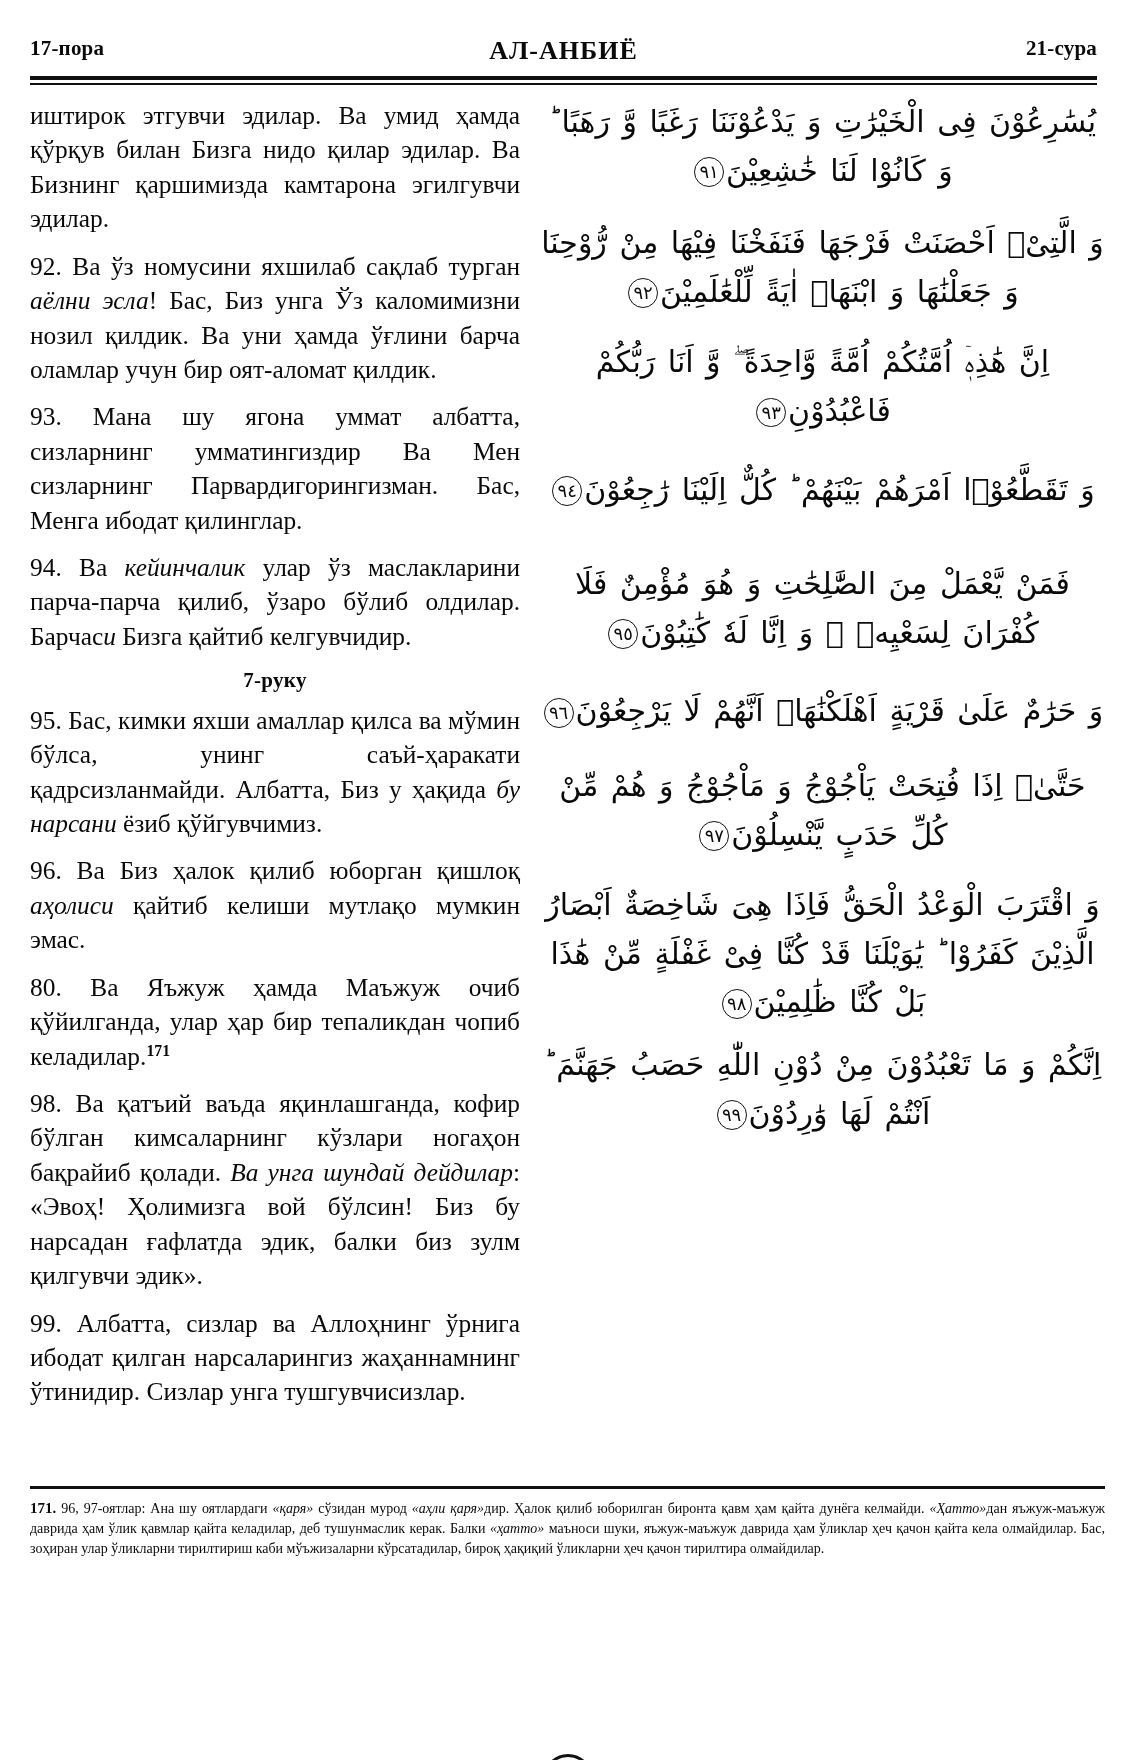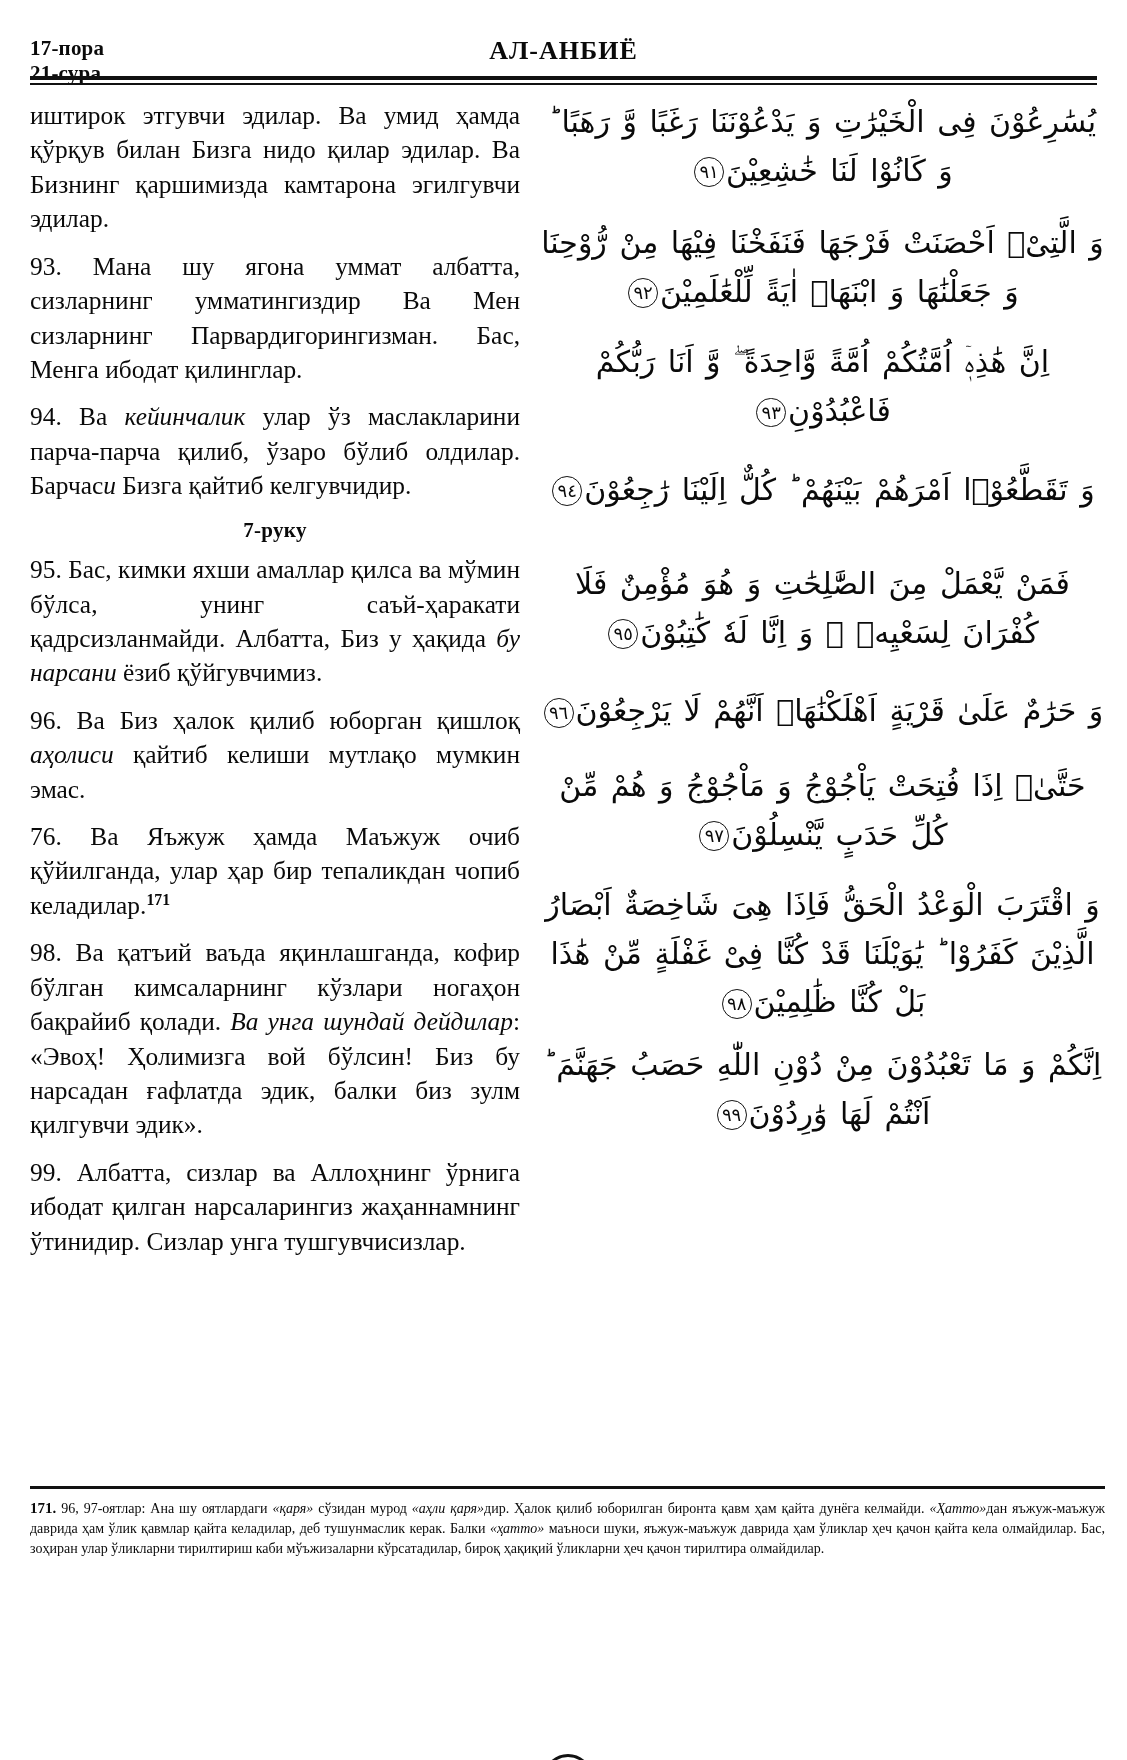--- a/index.html
+++ b/index.html
@@ -26,21 +26,20 @@
     left: 30px;
     right: 30px;
     top: 36px;
     height: 30px;
     display: flex;
     align-items: baseline;
     justify-content: space-between;
     font-weight: bold;
     font-size: 21px;
     letter-spacing: 0.2px;
-    flex-direction: column;
   }
   .runhead .center {
     position: absolute;
     left: 0; right: 0;
     text-align: center;
     font-size: 26px;
     letter-spacing: 1px;
   }
   .rule-double {
     position: absolute;
@@ -224,32 +223,33 @@
     <div class="r1"></div>
     <div class="r2"></div>
   </div>
 
   <div class="body">
 
     <div class="col-uz">
 
       <p class="verse"><span>иштирок этгувчи эдилар. Ва умид ҳамда қўрқув билан Бизга нидо қилар эдилар. Ва Бизнинг қаршимизда камтарона эгилгувчи эдилар.</span></p>
 
+      <p class="verse"><span>92.</span> <span>Ва ўз номусини яхшилаб сақлаб турган </span><i>аёлни эсла</i><span>! Бас, Биз унга Ўз каломимизни нозил қилдик. Ва уни ҳамда ўғлини барча оламлар учун бир оят-аломат қилдик.</span></p>
 
       <p class="verse"><span>93.</span> <span>Мана шу ягона уммат албатта, сизларнинг умматингиздир Ва Мен сизларнинг Парвардигорингизман. Бас, Менга ибодат қилинглар.</span></p>
 
       <p class="verse"><span>94.</span> <span>Ва </span><i>кейинчалик</i><span> улар ўз маслакларини парча-парча қилиб, ўзаро бўлиб олдилар. Барчас</span><i>и</i><span> Бизга қайтиб келгувчидир.</span></p>
 
       <div class="ruku">7-руку</div>
 
       <p class="verse"><span>95.</span> <span>Бас, кимки яхши амаллар қилса ва мўмин бўлса, унинг саъй-ҳаракати қадрсизланмайди. Албатта, Биз у ҳақида </span><i>бу нарсани</i><span> ёзиб қўйгувчимиз.</span></p>
 
       <p class="verse"><span>96.</span> <span>Ва Биз ҳалок қилиб юборган қишлоқ </span><i>аҳолиси</i><span> қайтиб келиши мутлақо мумкин эмас.</span></p>
 
-      <p class="verse"><span>76.</span> <span>Ва Яъжуж ҳамда Маъжуж очиб қўйилганда, улар ҳар бир тепаликдан чопиб келадилар.</span><span class="sup">171</span></p>
+      <p class="verse"><span>80.</span> <span>Ва Яъжуж ҳамда Маъжуж очиб қўйилганда, улар ҳар бир тепаликдан чопиб келадилар.</span><span class="sup">171</span></p>
 
       <p class="verse"><span>98.</span> <span>Ва қатъий ваъда яқинлашганда, кофир бўлган кимсаларнинг кўзлари ногаҳон бақрайиб қолади. </span><i>Ва унга шундай дейдилар</i><span>: «Эвоҳ! Ҳолимизга вой бўлсин! Биз бу нарсадан ғафлатда эдик, балки биз зулм қилгувчи эдик».</span></p>
 
       <p class="verse"><span>99.</span> <span>Албатта, сизлар ва Аллоҳнинг ўрнига ибодат қилган нарсаларингиз жаҳаннамнинг ўтинидир. Сизлар унга тушгувчисизлар.</span></p>
 
     </div>
 
     <div class="col-ar">
 
       <div class="ayah-block ar-pad-1"><span>يُسَٰرِعُوْنَ فِى الْخَيْرَٰتِ وَ يَدْعُوْنَنَا رَغَبًا وَّ رَهَبًا ؕ وَ كَانُوْا لَنَا خَٰشِعِيْنَ</span><span class="ayah-num">٩١</span></div>

